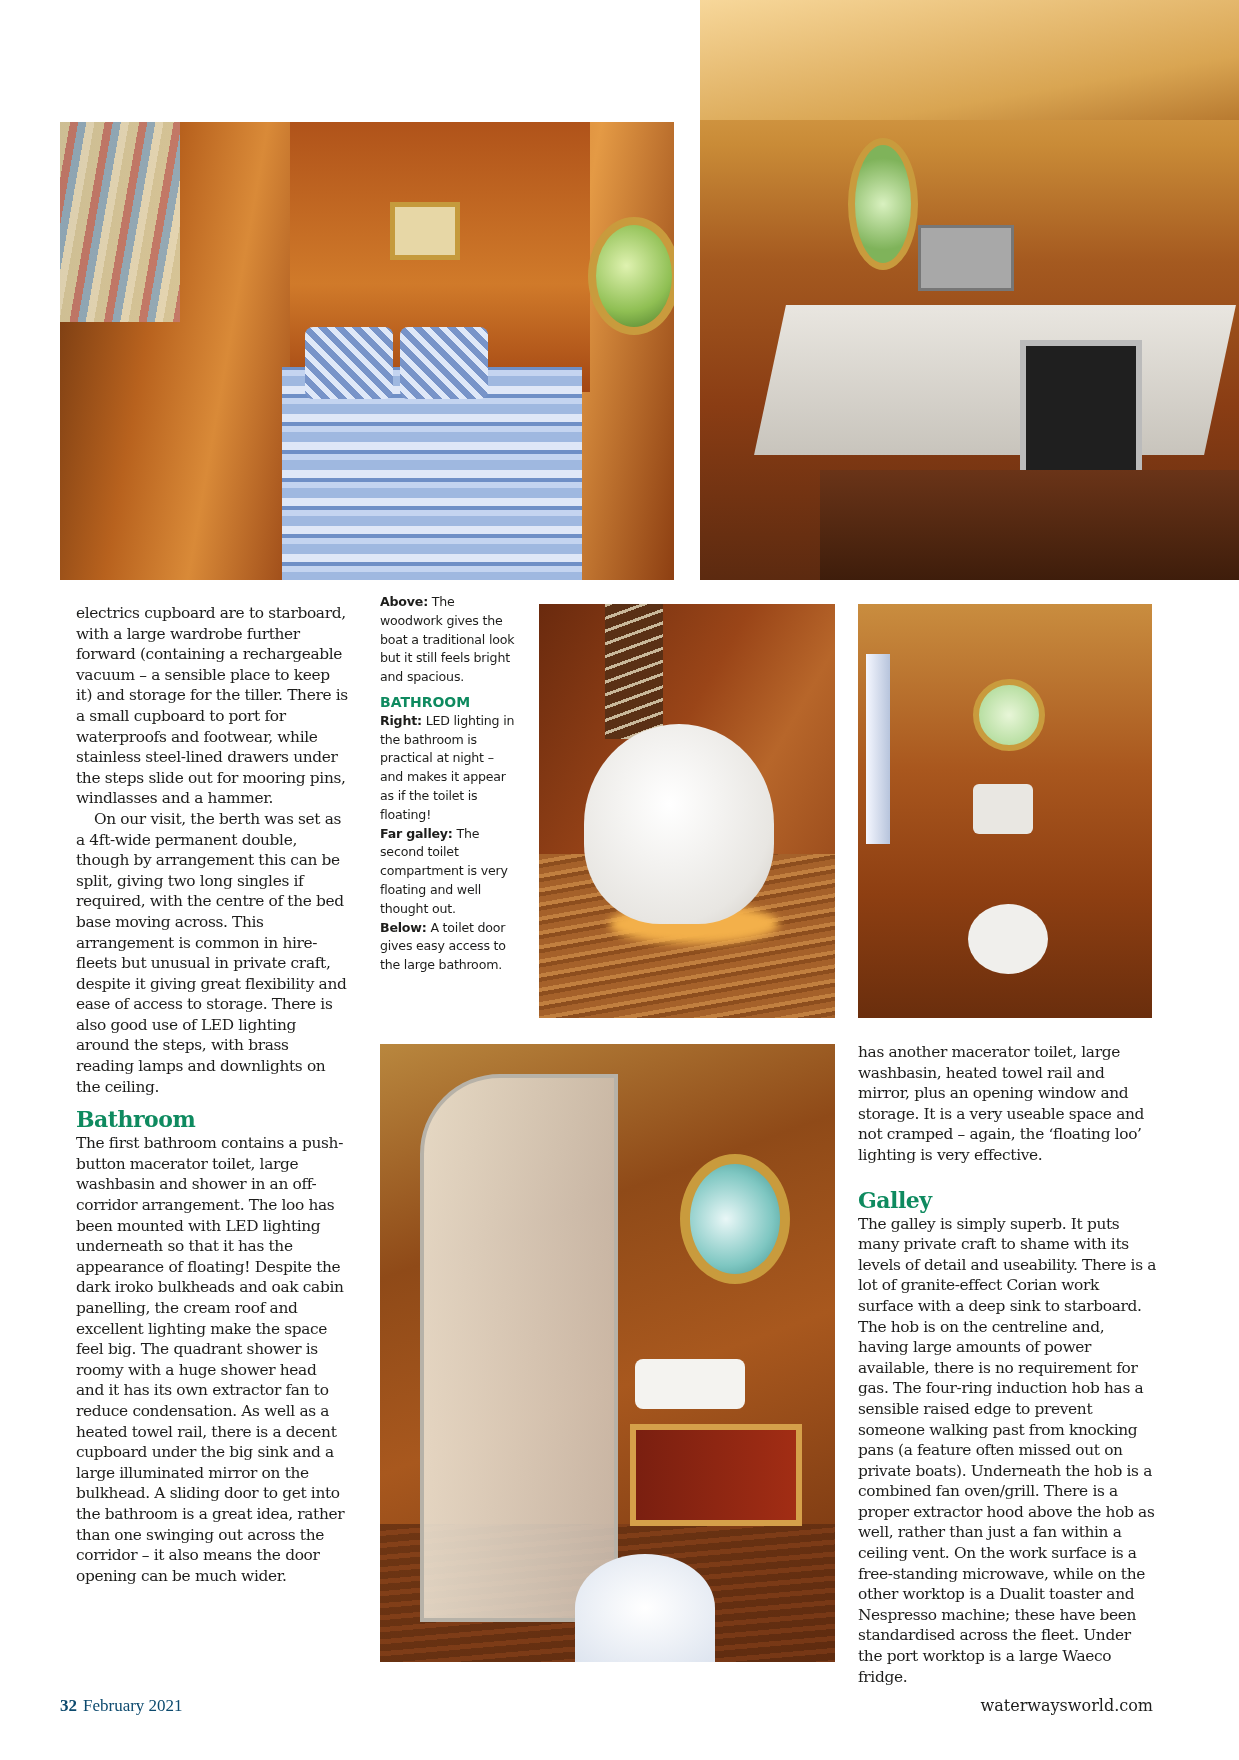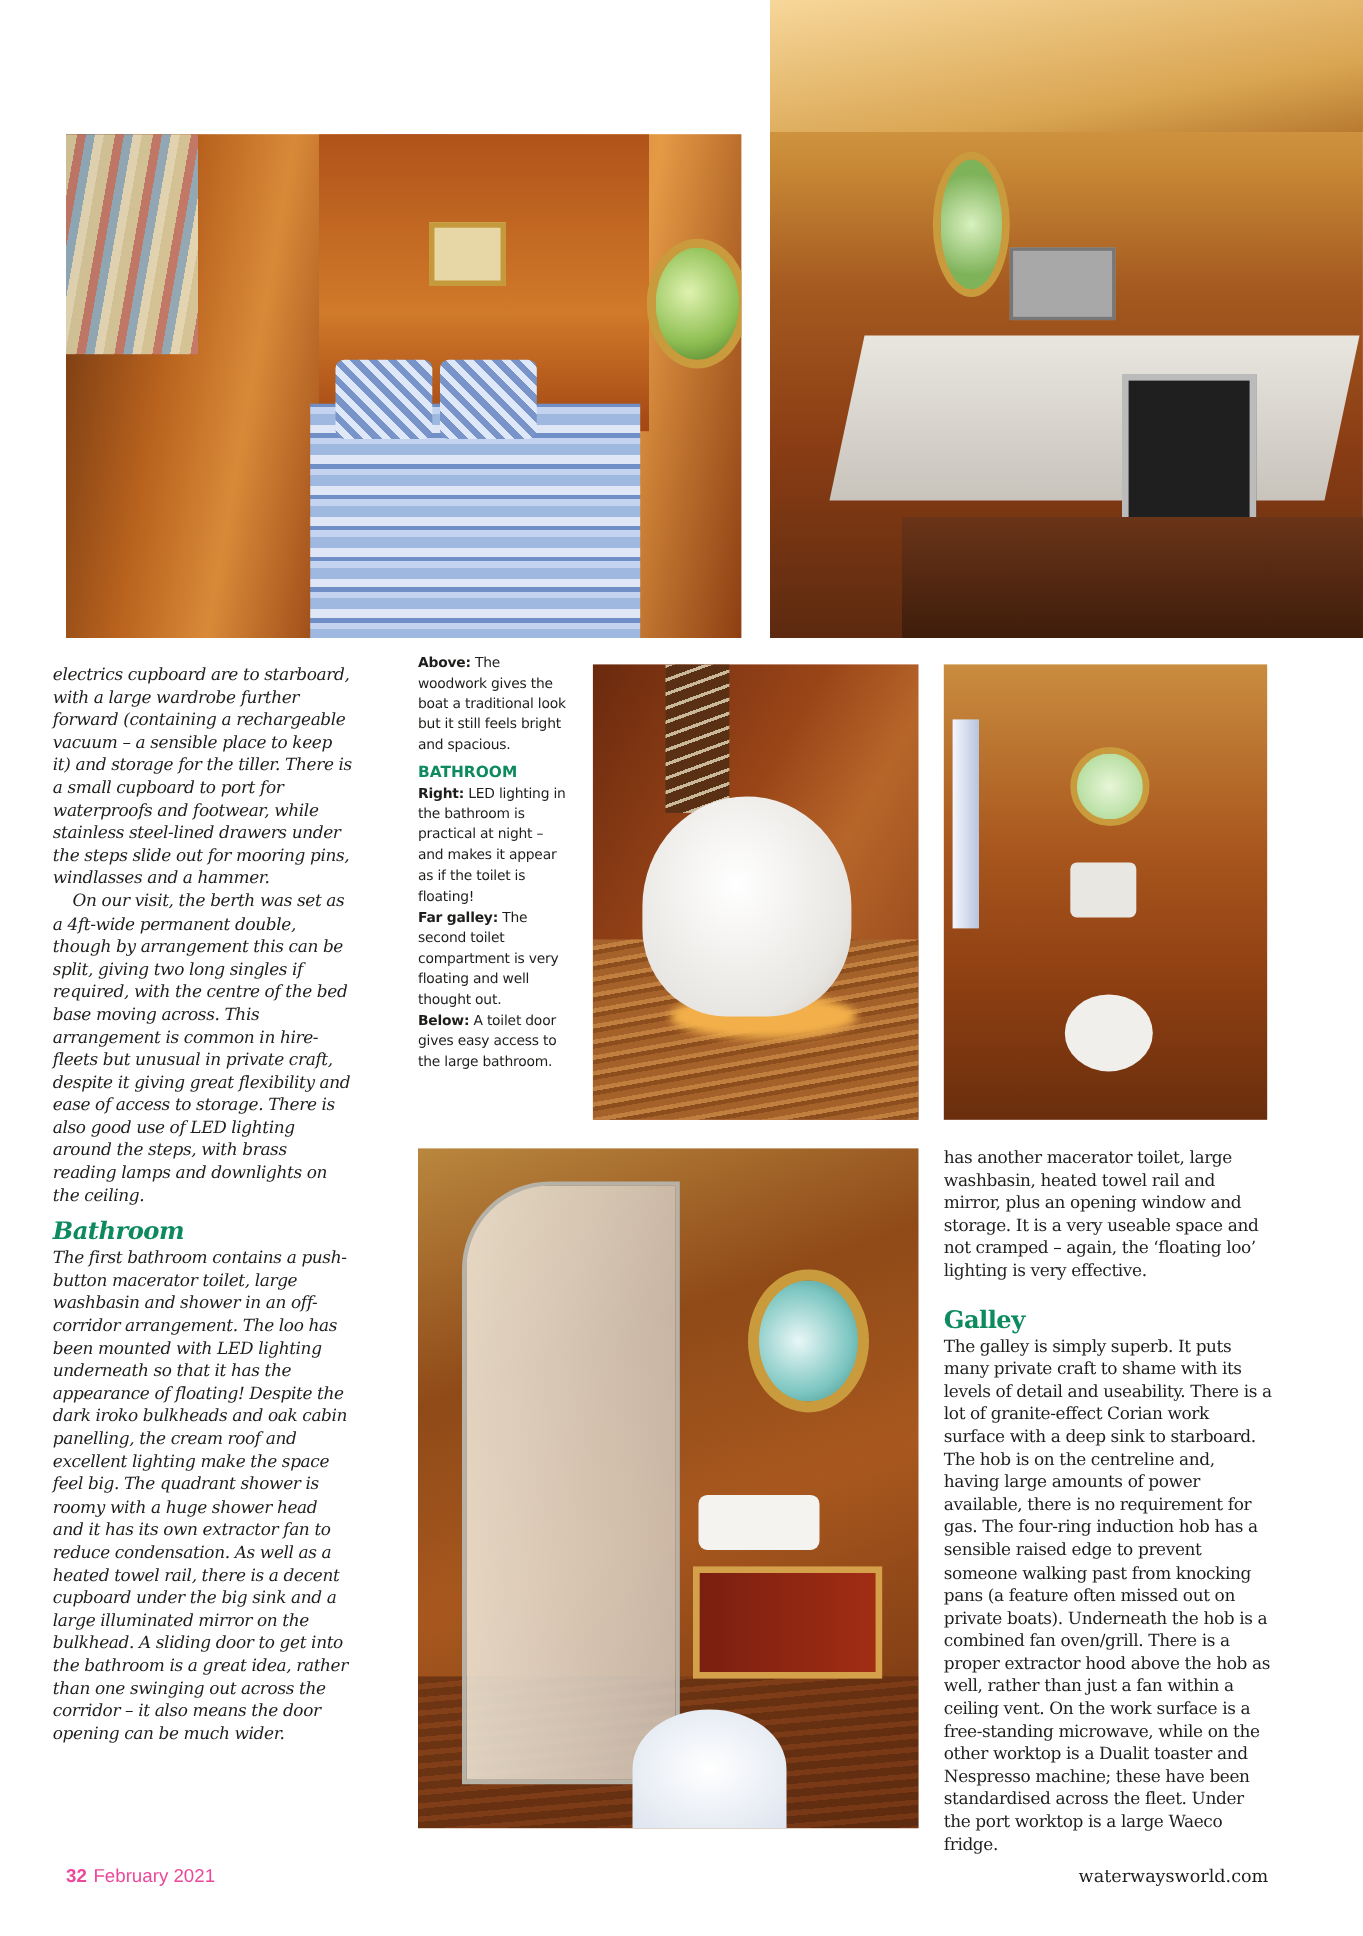--- a/index.html
+++ b/index.html
@@ -40,29 +40,29 @@
   #p-shower .porthole { position:absolute; left:300px; top:110px; width:90px; height:110px; border-radius:50%; border:10px solid #c99b3d; background:radial-gradient(circle at 40% 50%,#e9f7f7,#7fc7c2 60%,#3d8f8b); }
   #p-shower .basin { position:absolute; left:255px; top:315px; width:110px; height:50px; background:#f4f3f0; border-radius:8px; }
   #p-shower .vanity { position:absolute; left:250px; top:380px; width:160px; height:90px; background:linear-gradient(90deg,#7a1f10,#a22d14); border:6px solid #d5a04a; }
   #p-shower .bowl { position:absolute; left:195px; top:510px; width:140px; height:108px; border-radius:50% 50% 0 0; background:radial-gradient(ellipse,#ffffff,#dde4ef); }
   #p-shower .floor { position:absolute; left:0; top:480px; width:455px; height:138px; background:repeating-linear-gradient(175deg,#5a2a10 0 7px,#7a3a18 7px 12px); opacity:0.7; }
 
   .col { position:absolute; font-family:"DejaVu Serif", serif; font-size:15.4px; line-height:20.6px; color:#1d1d1b; letter-spacing:-0.35px; }
   .col p { margin:0; }
   .col p.indent { text-indent:18px; }
   .col h2 { margin:8px 0 0 0; font-family:"DejaVu Serif", serif; font-weight:bold; font-size:22px; line-height:28px; color:#0e8a5f; letter-spacing:-0.5px; }
-  #col-left { left:48px; top:603px; width:272px;font-style:italic; }
+  #col-left { left:76px; top:603px; width:272px; }
   #col-right { left:858px; top:1042px; width:300px; }
 
   #captions { position:absolute; left:380px; top:593px; width:140px; font-family:"DejaVu Sans", sans-serif; font-size:12.6px; line-height:18.8px; color:#1d1d1b; letter-spacing:-0.2px; }
   #captions p { margin:0; }
   #captions .lbl { font-weight:bold; }
   #captions .section { color:#0e8a5f; font-weight:bold; font-size:14px; margin-top:6px; letter-spacing:0; }
 
-  #footer-left { position:absolute; left:60px; top:1696px; font-family:Liberation Sans, sans-serif; font-size:17px; color:#ec4899; }
+  #footer-left { position:absolute; left:60px; top:1696px; font-family:Liberation Serif, serif; font-size:17px; color:#0c4a6e; }
   #footer-left .num { font-weight:bold; margin-right:6px; }
   #footer-right { position:absolute; right:86px; top:1696px; font-family:"DejaVu Serif", serif; font-size:16px; color:#1d1d1b; }
 </style>
 </head>
 <body>
 
 <div class="photo" id="p-bed" title="Bedroom with double bed, blue patterned bedspread, brass porthole and wood panelling">
   <div class="curtain"></div>
   <div class="wall"></div>
   <div class="picture"></div>

